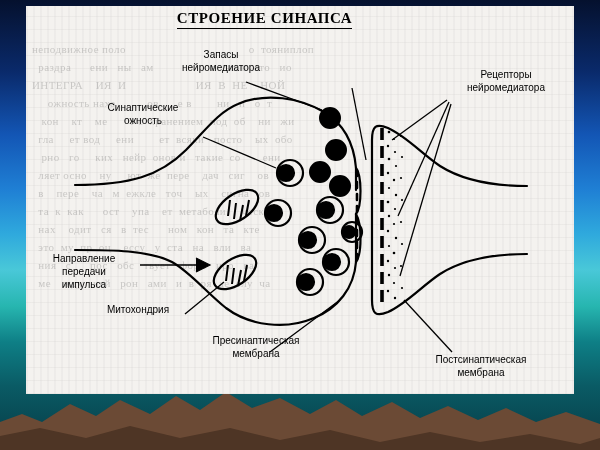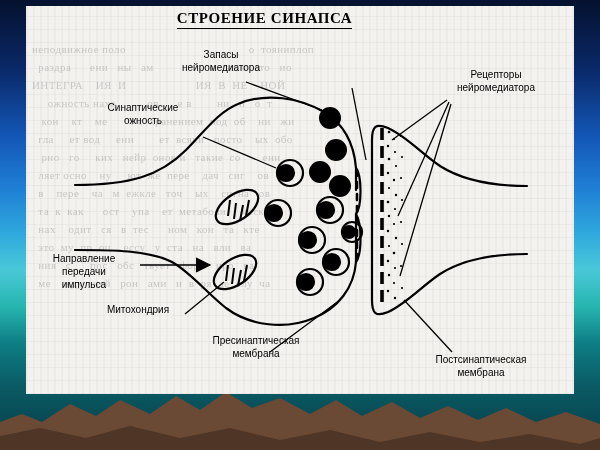--- a/index.html
+++ b/index.html
@@ -245,21 +245,21 @@
       <path d="M185,314 L224,282"></path>
 
       <path d="M270,352 L340,300"></path>
 
       <path d="M452,352 L404,300"></path>
     </g>
   </svg>
 
   <div class="lbl" style="left:146px; top:48px; width:150px;">Запасы
 нейромедиатора</div>
-  <div class="lbl" style="left:420px; top:68px; width:152px;">Рецепторы
+  <div class="lbl" style="left:430px; top:68px; width:152px;">Рецепторы
 нейромедиатора</div>
   <div class="lbl" style="left:78px; top:101px; width:130px;">Синаптические
 ожность</div>
   <div class="lbl" style="left:26px; top:227px; width:116px;margin-top:25px;">Направление
 передачи
 импульса</div>
   <div class="lbl" style="left:88px; top:303px; width:100px;">Митохондрия</div>
   <div class="lbl" style="left:176px; top:334px; width:160px;">Пресинаптическая
 мембрана</div>
   <div class="lbl" style="left:396px; top:353px; width:170px;">Постсинаптическая

